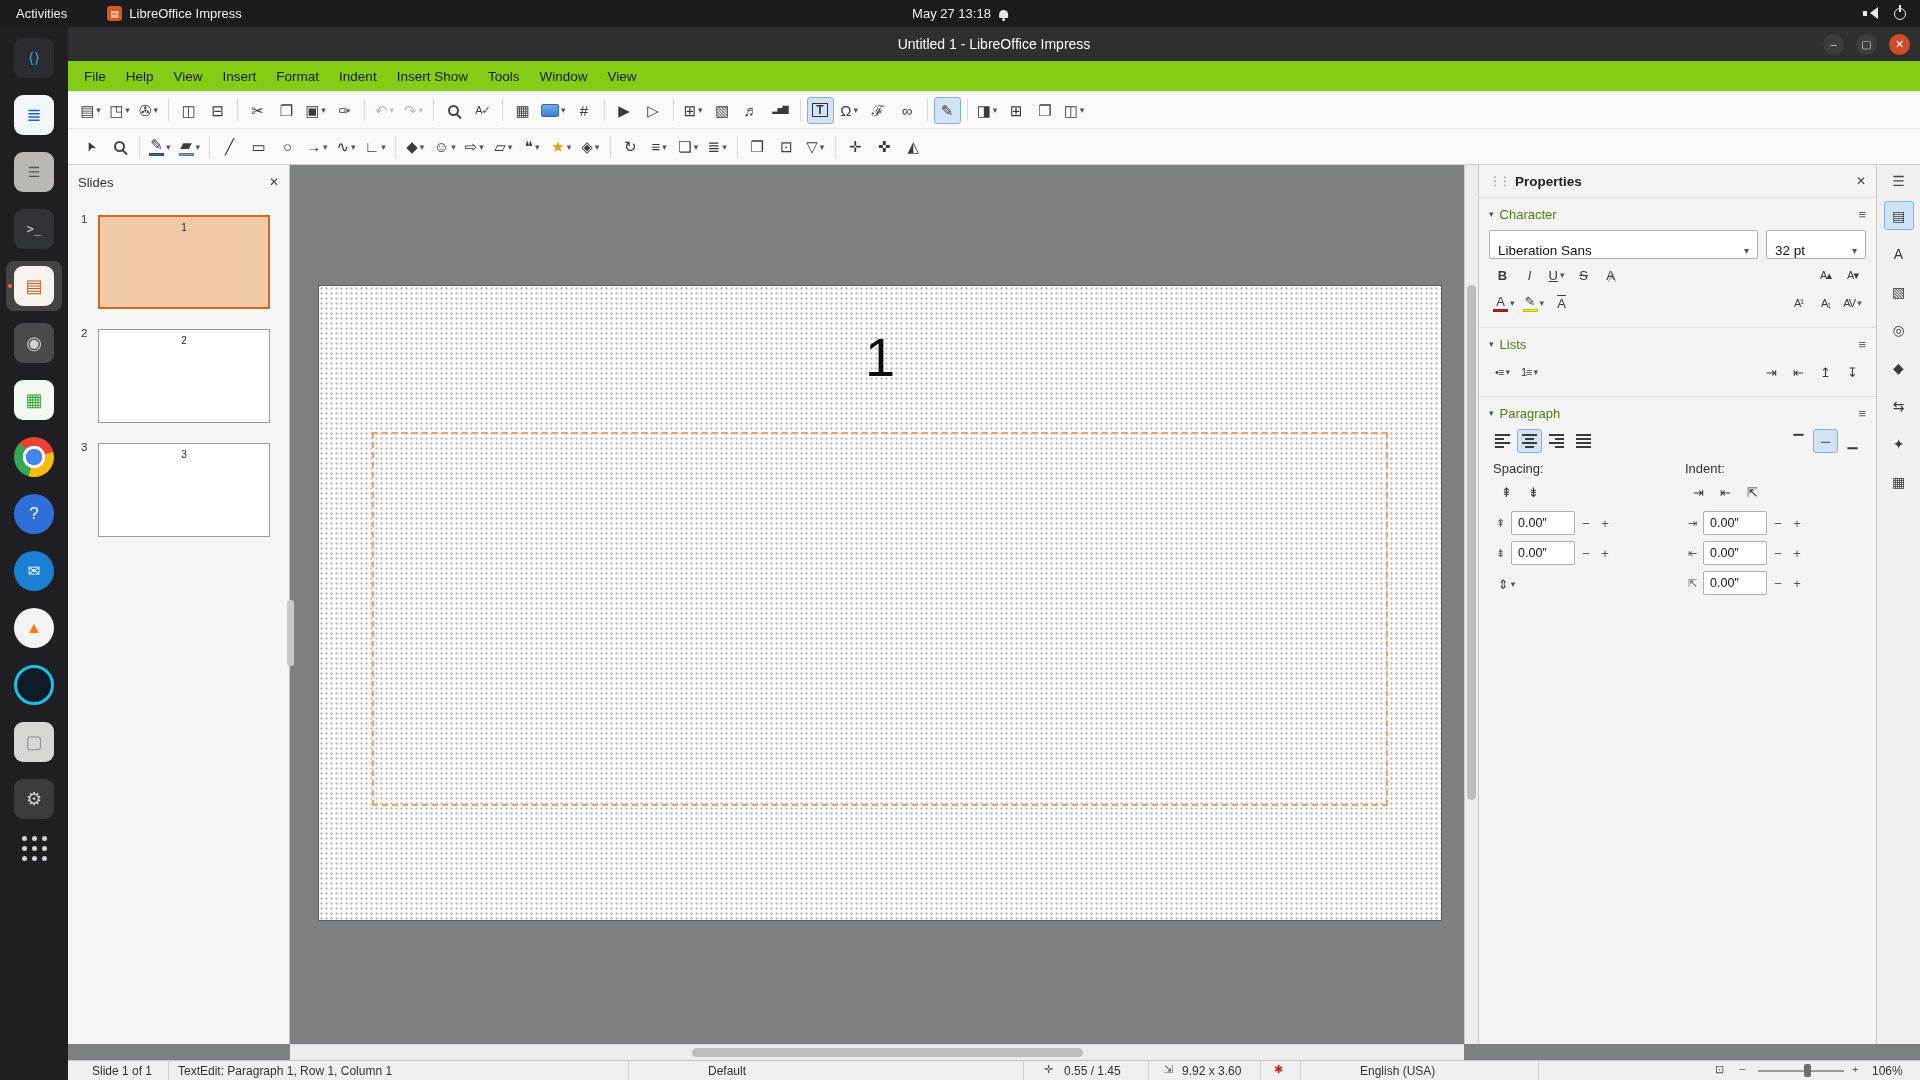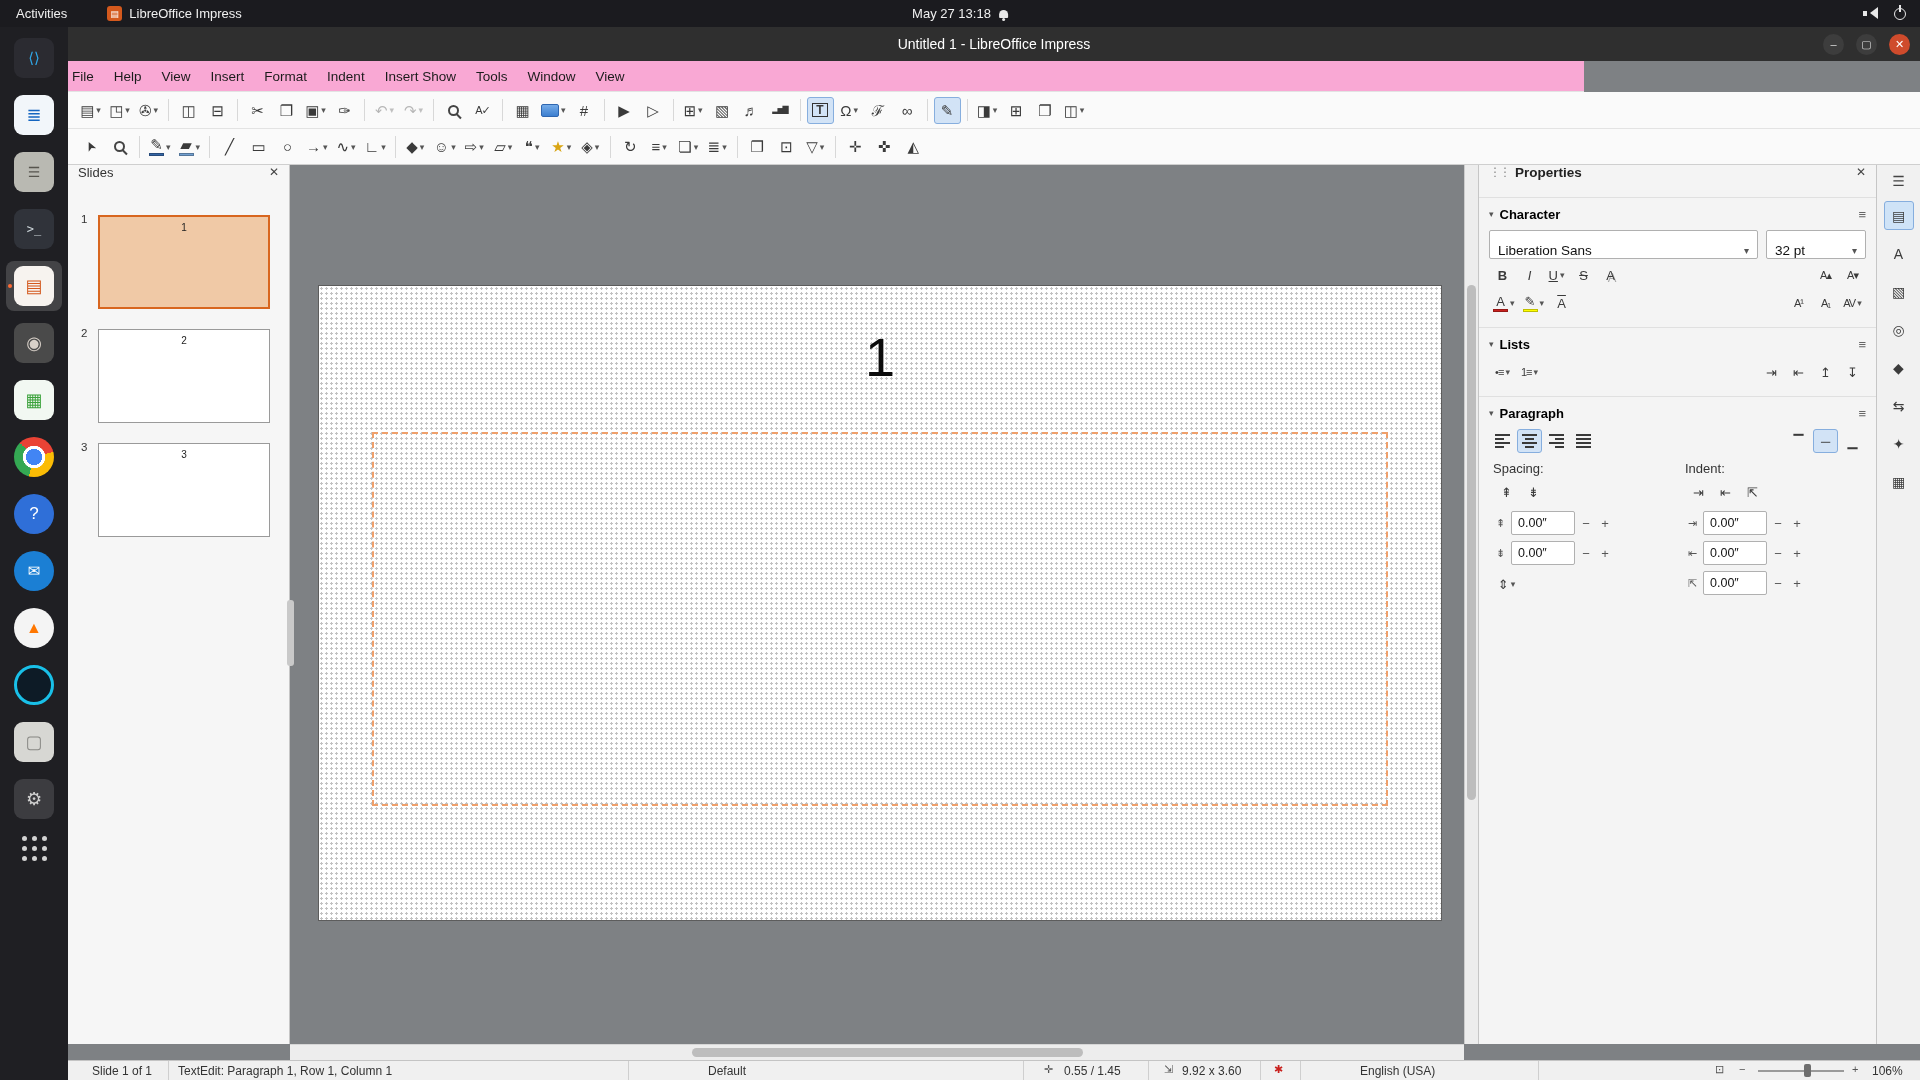--- a/index.html
+++ b/index.html
@@ -26,21 +26,21 @@
 
   
   #titlebar{position:absolute;left:68px;top:27px;width:1852px;height:34px;background:#2f2f2f;
     display:flex;align-items:center;justify-content:center;color:#fff;font-size:14px}
   .winbtns{position:absolute;right:10px;display:flex;gap:12px}
   .winbtn{width:21px;height:21px;border-radius:50%;background:#3d3d3d;color:#dcdcdc;display:flex;
     align-items:center;justify-content:center;font-size:11px}
   .winbtn.close{background:#cf4b2c;color:#fff}
 
   
-  #menubar{position:absolute;left:56px;top:61px;width:1528px;height:31px;background:#f9a8d4;
+  #menubar{position:absolute;left:68px;top:61px;width:1852px;height:31px;background:#84cc16;
     border-bottom:1px solid #e3e3e3;display:flex;align-items:center;font-size:13.5px;color:#1c1c1c;padding-left:6px}
   .menu-item{padding:4px 10px;border-radius:3px}
 
   
   .toolbar{position:absolute;left:68px;width:1852px;background:#fafafa;border-bottom:1px solid #e3e3e3;
     display:flex;align-items:center;padding-left:8px}
   #toolbar1{top:92px;height:37px}
   #toolbar2{top:129px;height:36px;border-bottom:1px solid #cfcfcf}
   .tbtn{height:27px;min-width:27px;display:inline-flex;align-items:center;justify-content:center;
     border-radius:3px;margin:0 1px;color:#3a3a3a;font-size:15px;position:relative;padding:0 2px;border:1px solid transparent}
@@ -71,21 +71,21 @@
   .tile.circle{border-radius:50%}
   .grid-tile{display:grid;grid-template-columns:repeat(3,5px);grid-template-rows:repeat(3,5px);gap:5px}
   .grid-tile b{width:5px;height:5px;border-radius:50%;background:#d2d2d2}
   .chrome-tile{width:40px;height:40px;border-radius:50%;
     background:radial-gradient(circle at 50% 50%, #4285f4 0 8px, #fff 8px 11px, rgba(0,0,0,0) 11.5px),
       conic-gradient(from -45deg, #ea4335 0 33.3%, #fbbc05 33.3% 66.6%, #34a853 66.6% 100%)}
 
   
   #slides-panel{position:absolute;left:68px;top:165px;width:222px;height:879px;background:#f6f6f6;
     border-right:1px solid #c6c6c6}
-  .panel-head{height:34px;display:flex;padding:0 10px;font-size:13px;color:#333}
+  .panel-head{height:34px;display:flex;align-items:center;padding:0 10px;font-size:13px;color:#333}
   .panel-head .x{margin-left:auto;font-size:12px;color:#444}
   .slide-row{position:relative;margin:16px 14px 20px 30px}
   .slide-index{position:absolute;left:-17px;top:-2px;font-size:11.5px;color:#333}
   .thumb{width:172px;height:94px;background:#fff;border:1px solid #9a9a9a;position:relative}
   .thumb.selected{background:#f0c9a6;border:2px solid #d8661f}
   .thumb-title{position:absolute;top:5px;left:0;right:0;text-align:center;font-size:10px;color:#222}
 
   
   #canvas{position:absolute;left:290px;top:165px;width:1174px;height:879px;background:#7e8184}
   #slide{position:absolute;left:28px;top:120px;width:1124px;height:636px;background:#fff;
@@ -101,21 +101,21 @@
 
   
   #properties{position:absolute;left:1478px;top:165px;width:398px;height:879px;background:#f4f4f4;
     border-left:1px solid #c6c6c6;font-size:13px}
   #properties .panel-head{height:32px}
   .drag-dots{color:#888;letter-spacing:-2px;font-size:12px;margin-right:6px}
   .panel-title{font-weight:bold;font-size:13.5px;color:#222}
   .sect{border-top:1px solid #e0e0e0;padding:4px 10px 8px}
   .sect-head{height:24px;display:flex;align-items:center;gap:6px}
   .collapse{font-size:9px;color:#555}
-  .sect-title{font-weight:bold;color:#000000}
+  .sect-title{font-weight:normal;color:#4d7c0f}
   .sect-menu{margin-left:auto;color:#666;font-size:13px}
   .prow{display:flex;align-items:center;width:100%;margin:4px 0}
   .combo{height:29px;border:1px solid #b0b0b0;background:#fff;display:flex;align-items:center;
     padding:12px 2px 0 8px;border-radius:2px;font-size:13.5px;color:#111}
   .combo-arrow{margin-left:auto;color:#555;font-size:10px;padding:0 6px}
   #font-name-combo{flex:1;margin-right:8px}
   #font-size-combo{width:100px}
   .pbtn{height:24px;min-width:25px;display:inline-flex;align-items:center;justify-content:center;
     border-radius:3px;margin:0 1px;color:#3a3a3a;font-size:13px;border:1px solid transparent;padding:0 2px}
   .pbtn.active{background:#d2e3f6;border:1px solid #86aede}

